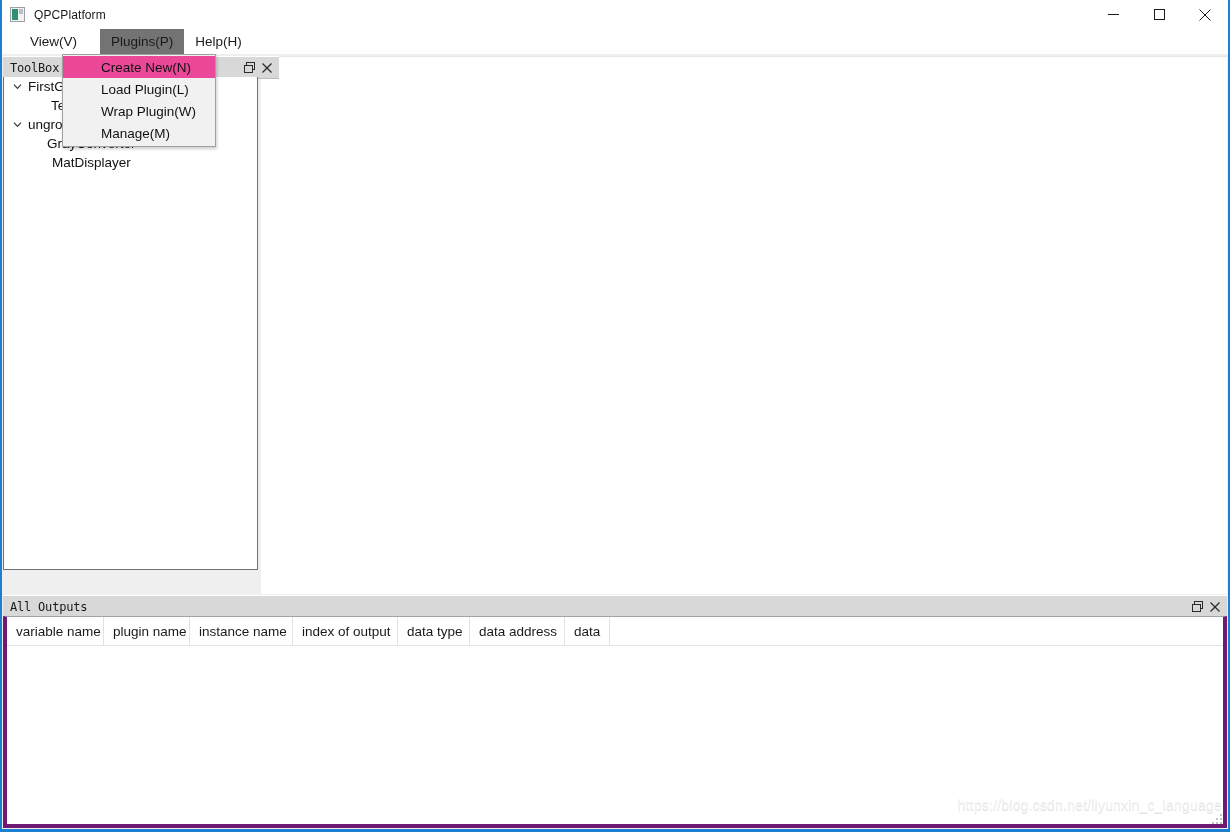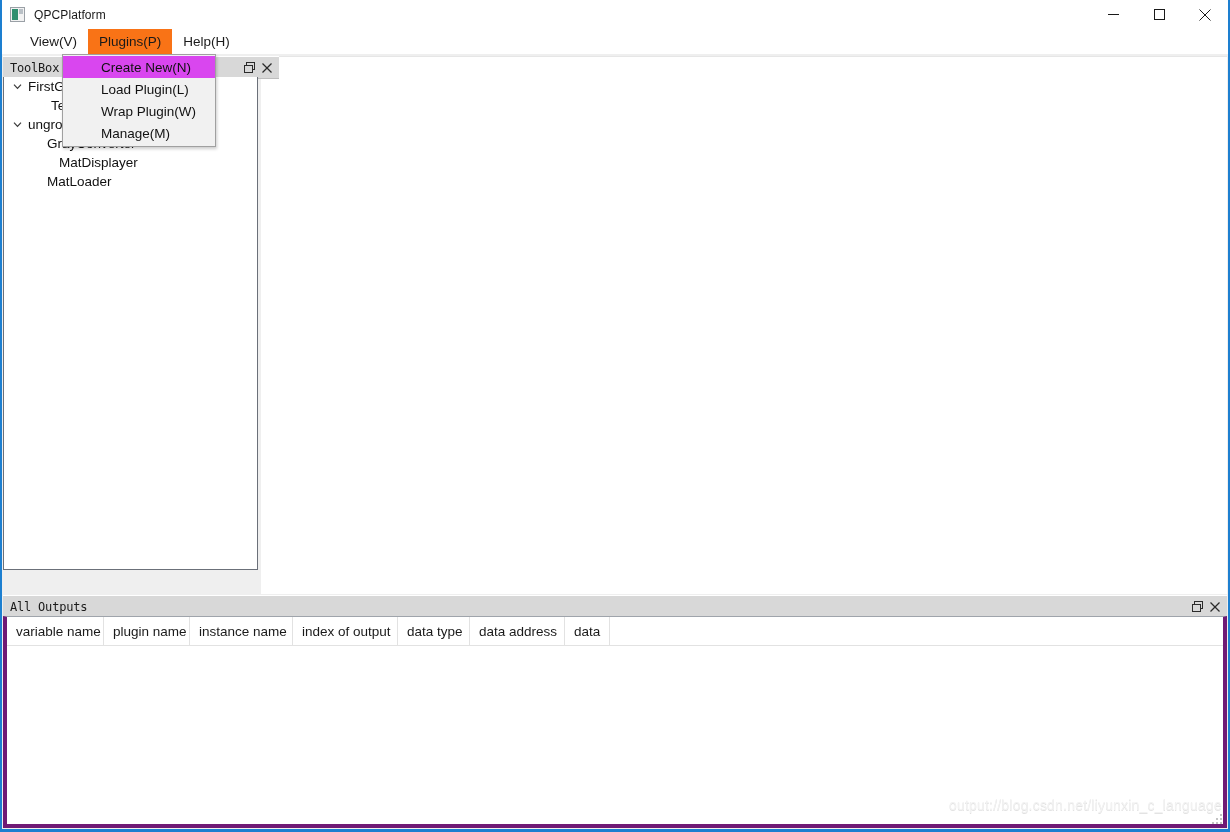--- a/index.html
+++ b/index.html
@@ -96,21 +96,22 @@
   }
   .menu-item {
     padding: 0 11px;
     display: flex;
     align-items: center;
     color: #1a1a1a;
     cursor: default;
     white-space: nowrap;
   }
   .menu-item.open {
-    background: #f97316;
+    background: #737373;
+    margin-left: 12px;
   }
 
   
   .content {
     position: absolute;
     left: 0; top: 54px;
     right: 0; bottom: 0;
     background: #efefef;
   }
 
@@ -251,21 +252,21 @@
     height: 22px;
     display: flex;
     align-items: center;
     font-size: 13.5px;
     color: #111111;
     padding-left: 38px;
     cursor: default;
     white-space: nowrap;
   }
   .popup-item.selected {
-    background: #d946ef;
+    background: #ec4899;
   }
 
   
   .watermark {
     position: absolute;
     right: 6px;
     bottom: 16px;
     font-size: 14px;
     color: #f2f2f2;
     letter-spacing: 0.2px;
@@ -362,27 +363,23 @@
           <svg width="9" height="9" viewBox="0 0 9 9">
               <polyline points="1,2.6 4.5,6.4 8,2.6" fill="none" stroke="#3a3a3a" stroke-width="1.2"></polyline>
             </svg>
         </span>
         <span class="label">ungro</span>
       </div>
       <div class="tree-row" style="padding-left:4px;">
         <span class="spacer" style="width:38px;"></span>
         <span class="label">GrayConverter</span>
       </div>
-      <div class="tree-row" style="padding-left:16px;">
+      <div class="tree-row" style="padding-left:9px;">
         <span class="spacer" style="width:38px;"></span>
         <span class="label">MatDisplayer</span>
-      </div>
-      <div class="tree-row" style="padding-left:4px;">
-        <span class="spacer" style="width:38px;"></span>
-        <span class="label">MatLoader</span>
       </div>
     </div>
   </div>
 
   <div class="dock-outputs">
     <div class="outputs-title">
       <span class="dock-title-text">All Outputs</span>
       <span class="dock-btns">
         <span class="dock-btn">
           <svg width="11" height="11" viewBox="0 0 11 11">
@@ -413,21 +410,21 @@
     </div>
   </div>
 
   <div class="popup">
     <div class="popup-item selected">Create New(N)</div>
     <div class="popup-item">Load Plugin(L)</div>
     <div class="popup-item">Wrap Plugin(W)</div>
     <div class="popup-item">Manage(M)</div>
   </div>
 
-  <div class="watermark">output://blog.csdn.net/liyunxin_c_language</div>
+  <div class="watermark">https://blog.csdn.net/liyunxin_c_language</div>
   <div class="grip">
     <i style="left:8px;top:0;"></i>
     <i style="left:4px;top:4px;"></i>
       <i style="left:8px;top:4px;"></i>
     <i style="left:0;top:8px;"></i>
       <i style="left:4px;top:8px;"></i>
       <i style="left:8px;top:8px;"></i>
   </div>
 
 </div>

